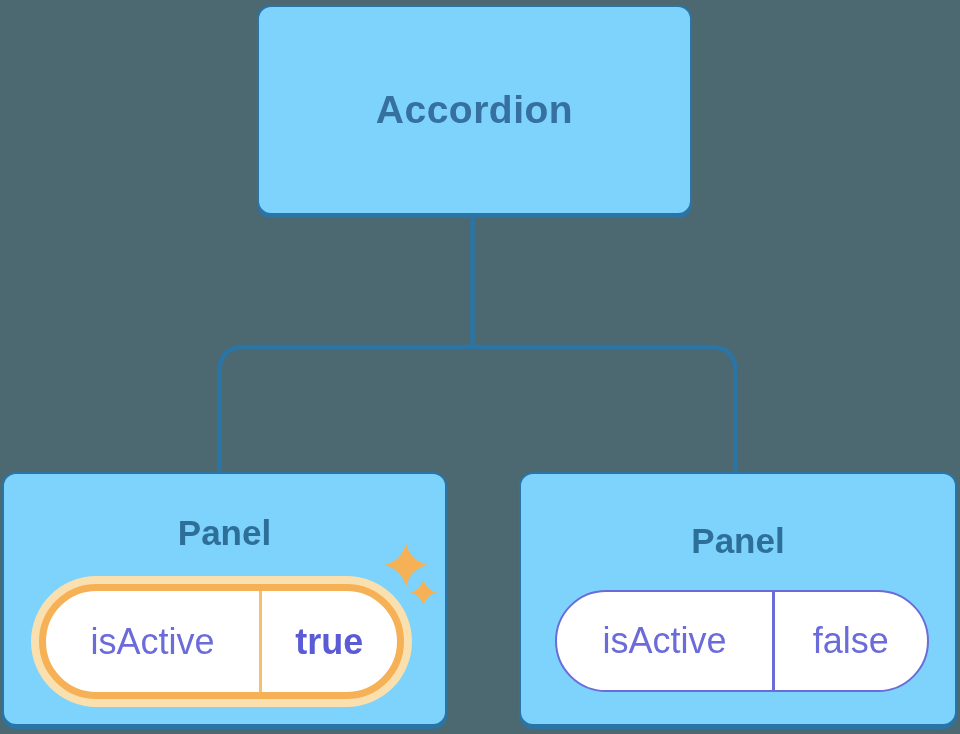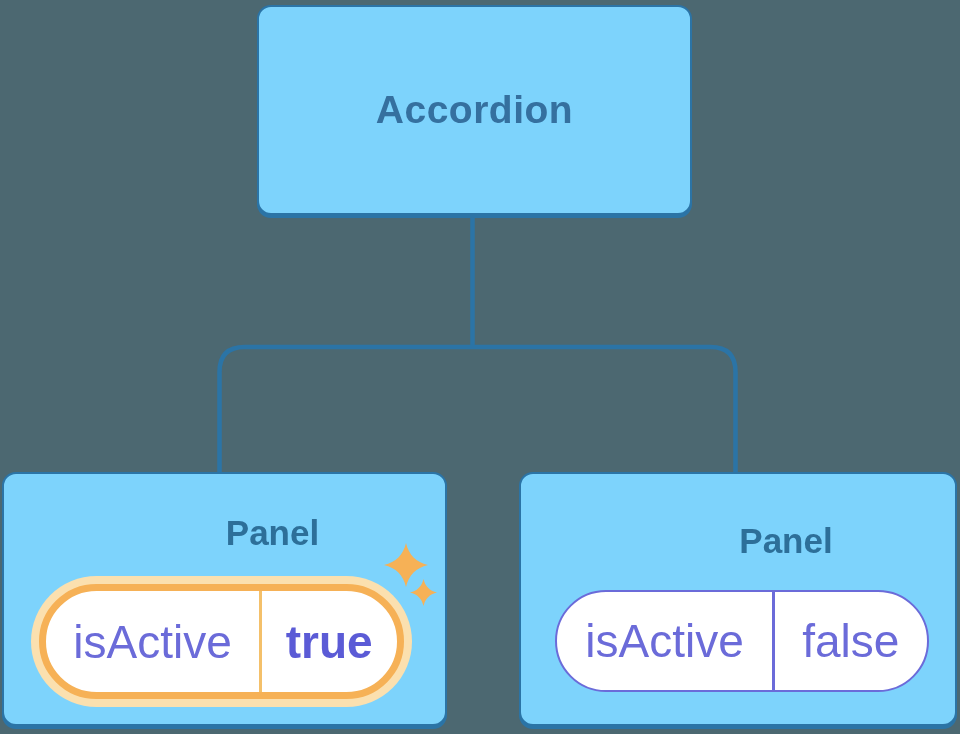--- a/index.html
+++ b/index.html
@@ -27,42 +27,42 @@
   .root-label{
     font-size:39px;font-weight:600;letter-spacing:0.5px;
     color:var(--node_text,#35709F);
   }
   .panel-node{top:472px;height:250px;}
   .panel-left{left:2px;width:441px;}
   .panel-right{left:519px;width:434px;}
   .panel-title{
     position:absolute;left:0;width:100%;
     text-align:center;font-size:35px;font-weight:600;
-    color:var(--title_text,#2D6F99);line-height:36px;padding-left:48px;
+    color:var(--title_text,#2D6F99);line-height:36px;
   }
   .panel-left .panel-title{top:41px;}
   .panel-right .panel-title{top:49px;}
 
   .pill{
     position:absolute;background:#ffffff;
     border-radius:999px;display:flex;align-items:stretch;
     box-sizing:border-box;overflow:hidden;
   }
   .pill-highlight{
     left:35px;top:110px;width:365px;height:115px;
     border:7px solid var(--orange,#F6B156);
     box-shadow:0 0 0 8px var(--orange_glow,#FBE0AF);
   }
   .pill-plain{
     left:34px;top:116px;width:374px;height:102px;
     border:2.5px solid var(--purple,#6B6BD9);
   }
   .pill-cell{
     display:flex;align-items:center;justify-content:center;
-    font-size:46px;color:var(--purple,#6B6BD9);
+    font-size:36px;color:var(--purple,#6B6BD9);
   }
   .pill-highlight .cell-name{width:213px;}
   .pill-plain .cell-name{width:215px;}
   .cell-value{flex:1;}
   .pill-highlight .cell-value{font-weight:700;color:var(--purple_bold,#5B5BD6);}
   .divider{width:2.5px;}
   .divider-orange{background:var(--orange_divider,#F4C06A);}
   .divider-purple{background:var(--purple,#6B6BD9);}
 
   .sparkle{position:absolute;z-index:2;}

